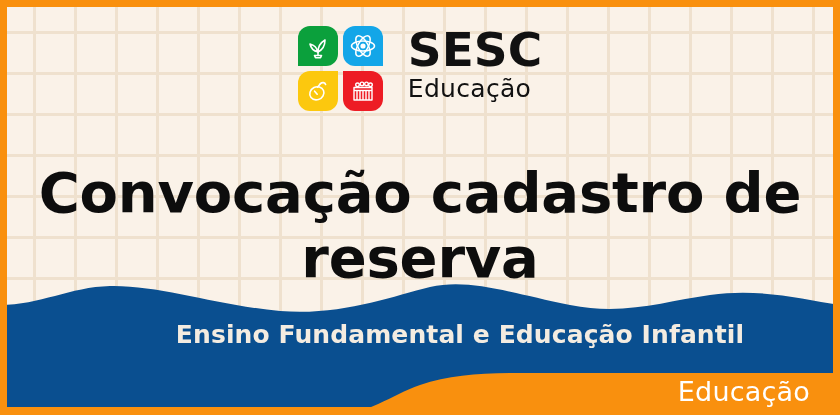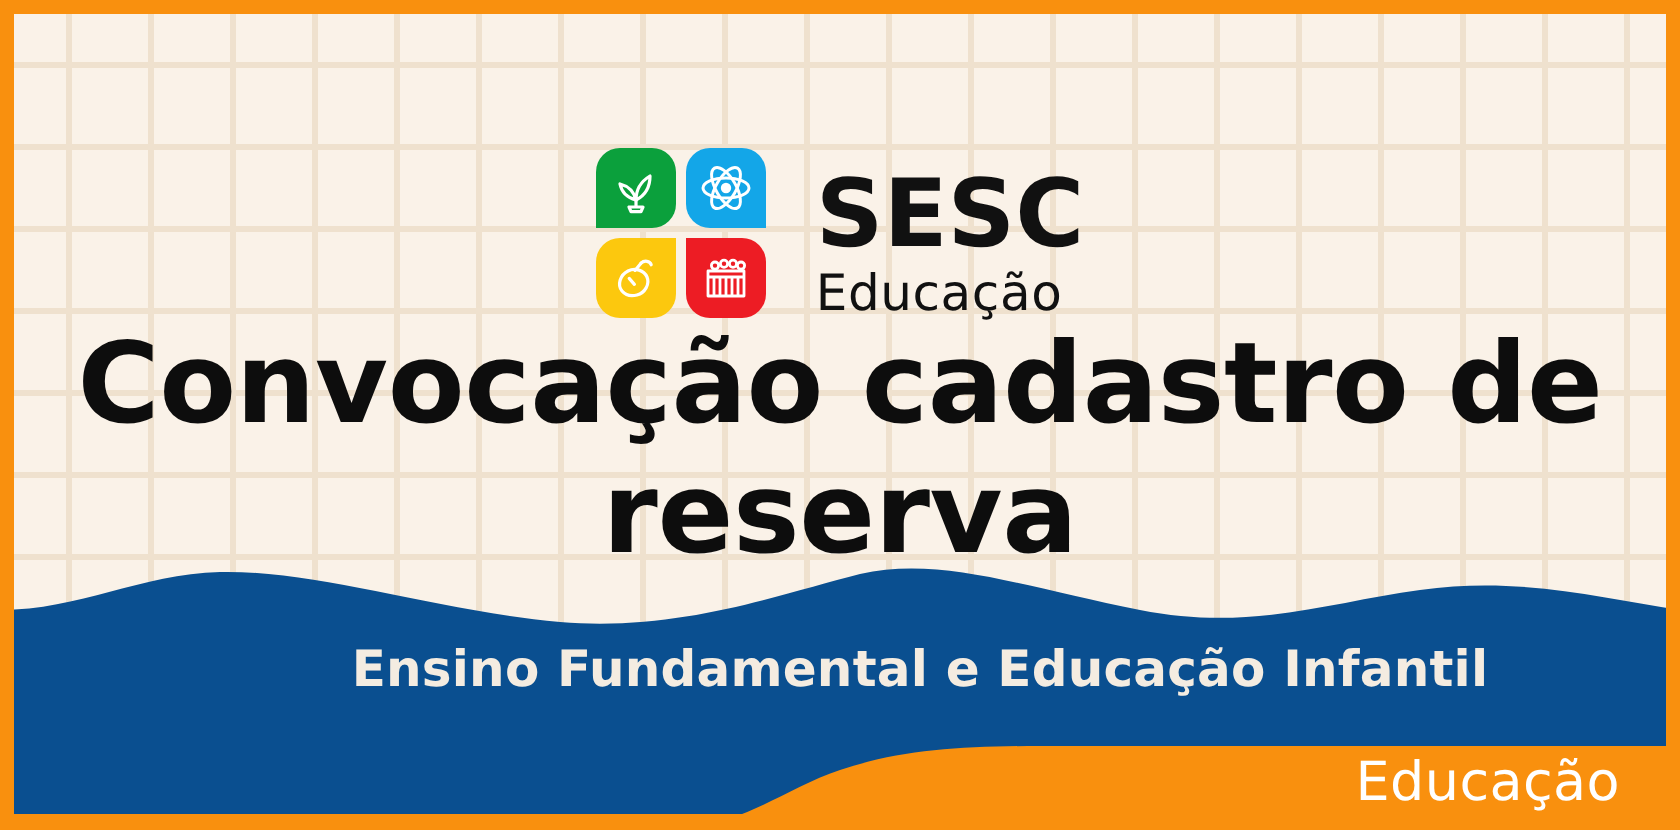--- a/index.html
+++ b/index.html
@@ -45,23 +45,22 @@
     top: 26px;
     left: 0;
     width: 840px;
     display: flex;
     justify-content: center;
     align-items: flex-start;
     z-index: 10;
   }
   .logo-inner {
     display: flex;
-    align-items: flex-end;
+    align-items: flex-start;
     gap: 23px;
-    margin-top: 48px;
   }
   .tiles {
     display: grid;
     grid-template-columns: 40px 40px;
     grid-template-rows: 40px 40px;
     gap: 5px;
   }
   .tile {
     width: 40px;
     height: 40px;

